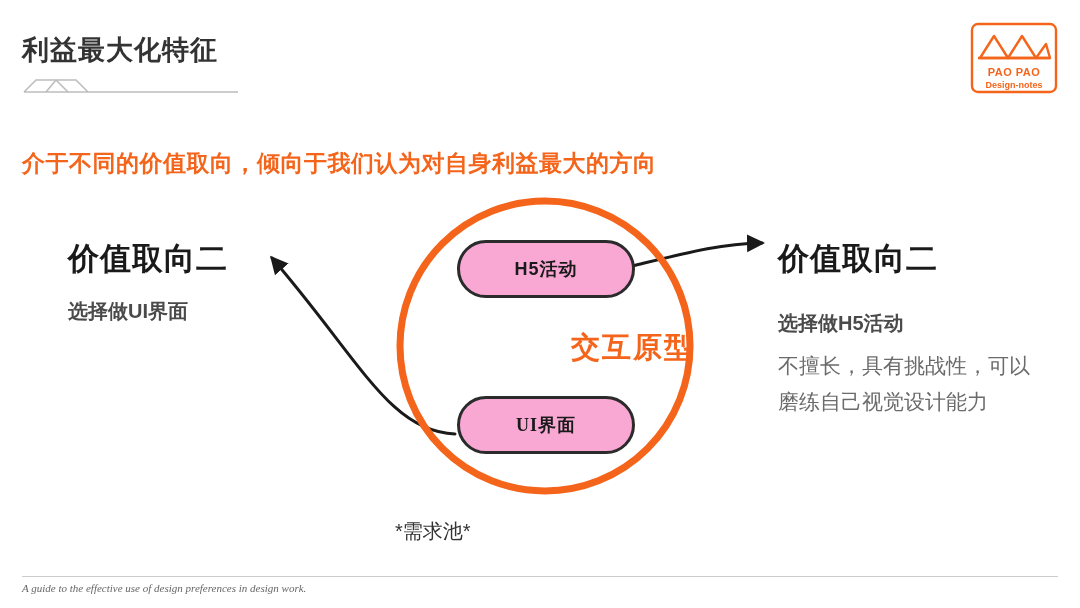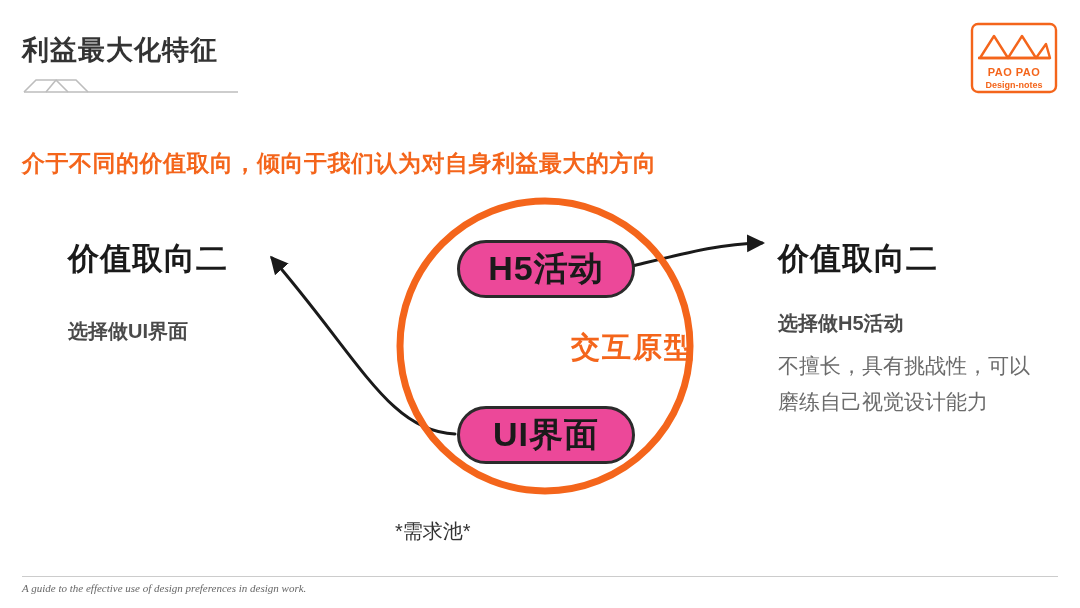--- a/index.html
+++ b/index.html
@@ -89,40 +89,41 @@
     left: 395px;
     top: 188px;
     width: 300px;
     height: 310px;
   }
 
   .pill {
     position: absolute;
     border: 3px solid #2b2b2b;
     border-radius: 30px;
-    background: #ec4899;
+    background: #f9a8d4;
     display: flex;
     align-items: center;
     justify-content: center;
-    font-size: 34px;
+    font-size: 18px;
     font-weight: bold;
     color: #1a1a1a;
     letter-spacing: 1px;
   }
   .pill-h5 {
     left: 62px;
     top: 52px;
     width: 172px;
     height: 52px;
   }
   .pill-ui {
     left: 62px;
-    top: 218px;
+    top: 208px;
     width: 172px;
     height: 52px;
+    font-family: Liberation Serif, serif;
   }
   .center-label {
     position: absolute;
     left: 0;
     top: 140px;
     width: 300px;
     text-align: right;
     font-size: 29px;
     font-weight: bold;
     color: #F4651B;
@@ -148,21 +149,21 @@
   }
   .col-left-heading { left: 68px; top: 238px; }
   .col-right-heading { left: 778px; top: 238px; }
 
   .col-sub {
     position: absolute;
     font-size: 20px;
     font-weight: bold;
     color: #4a4a4a;
   }
-  .col-left-sub { left: 68px; top: 318px; }
+  .col-left-sub { left: 68px; top: 298px; }
   .col-right-sub { left: 778px; top: 310px; }
 
   .col-body {
     position: absolute;
     font-size: 21px;
     line-height: 36px;
     color: #6b6b6b;
     width: 260px;
   }
   .col-left-body { left: 68px; top: 348px; }

